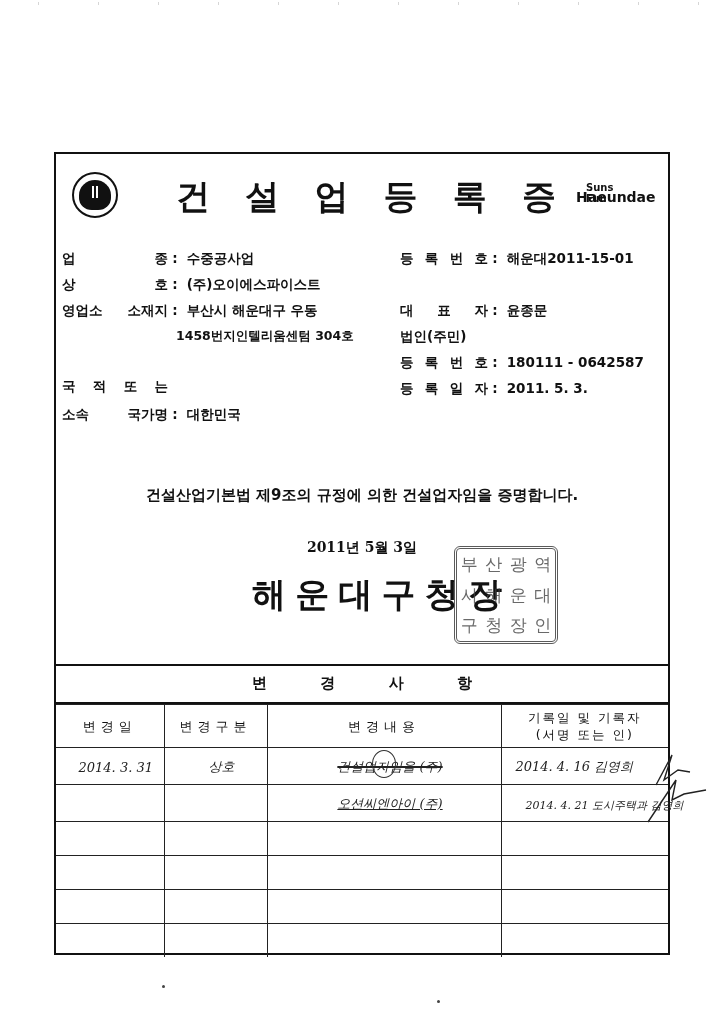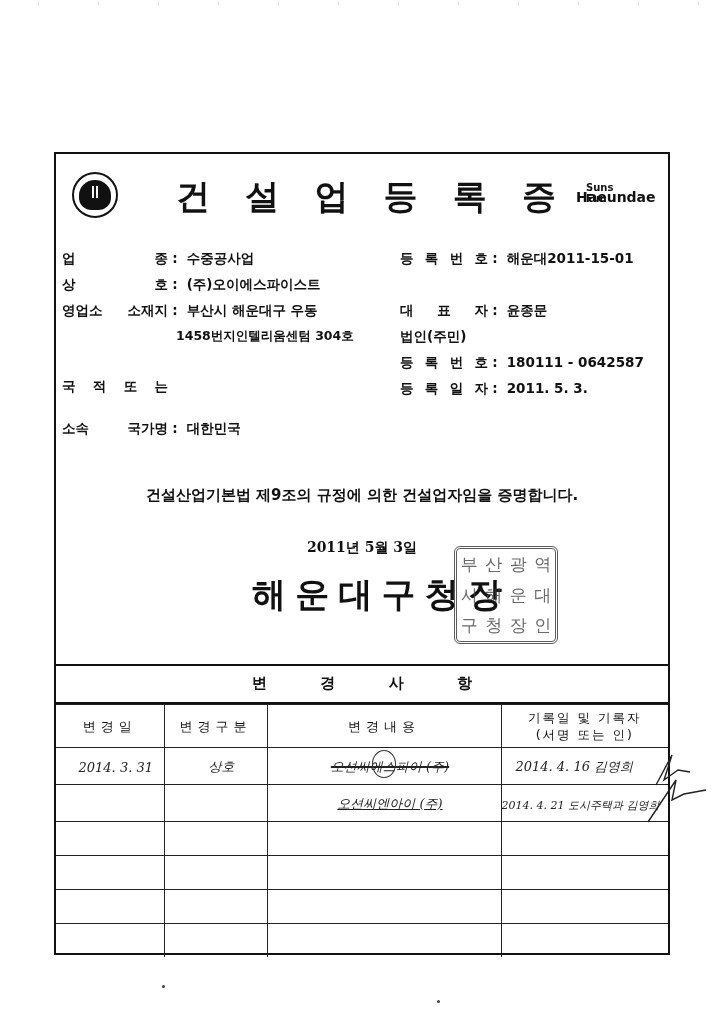--- a/index.html
+++ b/index.html
@@ -96,21 +96,21 @@
     <div class="field" style="left:6px; top:148px;">
       <span class="lbl lbl-l">영업소 소재지</span><span class="colon">:</span>
       <span>부산시 해운대구 우동</span>
     </div>
     <div class="field" style="left:120px; top:174px; font-size:12.5px;text-align:center;">
       <span>1458번지인텔리움센텀 304호</span>
     </div>
     <div class="field" style="left:6px; top:224px;">
       <span class="lbl lbl-l">국 적 또 는</span>
     </div>
-    <div class="field" style="left:6px; top:266px;">
+    <div class="field" style="left:6px; top:252px;">
       <span class="lbl lbl-l">소속 국가명</span><span class="colon">:</span>
       <span>대한민국</span>
     </div>
 
     <div class="field" style="left:344px; top:96px;">
       <span class="lbl lbl-r">등 록 번 호</span><span class="colon">:</span>
       <span>해운대2011-15-01</span>
     </div>
     <div class="field" style="left:344px; top:148px;">
       <span class="lbl lbl-r">대 표 자</span><span class="colon">:</span>
@@ -180,28 +180,28 @@
         <th class="wrap">
           <div>기록일 및 기록자</div>
           <div>(서명 또는 인)</div>
         </th>
       </tr>
     </thead>
     <tbody>
       <tr style="height:37px;">
         <td><span class="hand">2014. 3. 31</span></td>
         <td><span class="hand">상호</span></td>
-        <td><span class="hand strike">오션씨에스파이 (주)</span></td>
+        <td><span class="hand strike">건설업자임을 (주)</span></td>
         <td style="text-align:left; padding-left:14px;"><span class="hand">2014. 4. 16 김영희</span></td>
       </tr>
       <tr style="height:37px;border-radius:8px;">
         <td><span class="hand"></span></td>
         <td><span class="hand"></span></td>
         <td><span class="hand" style="text-decoration: underline;">오션씨엔아이 (주)</span></td>
-        <td style="text-align:left; padding-left:0;"><span class="hand" style="font-size:11px;">2014. 4. 21 도시주택과 김영희</span></td>
+        <td style="text-align:left; padding-left:24px;"><span class="hand" style="font-size:11px;">2014. 4. 21 도시주택과 김영희</span></td>
       </tr>
       <tr>
           <td></td>
           <td></td>
           <td></td>
           <td></td>
         </tr>
       <tr>
           <td></td>
           <td></td>

